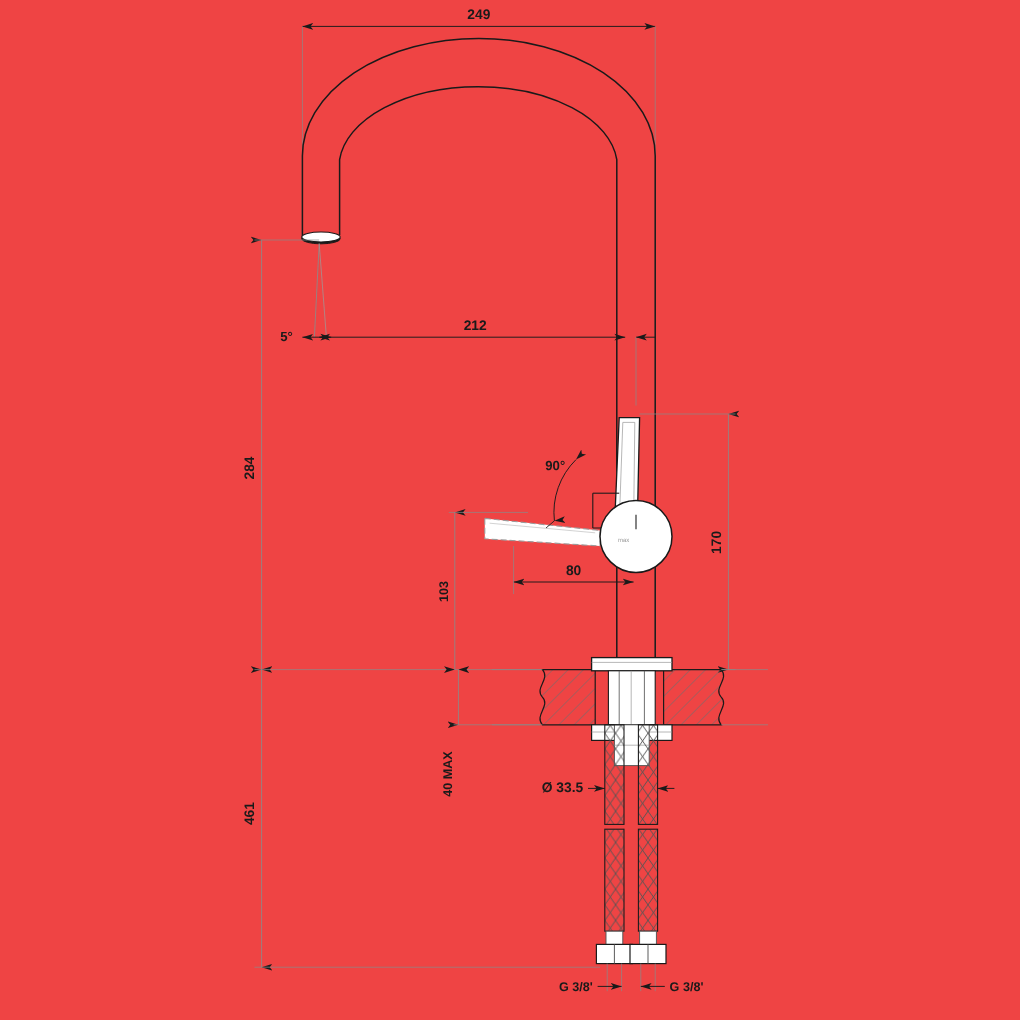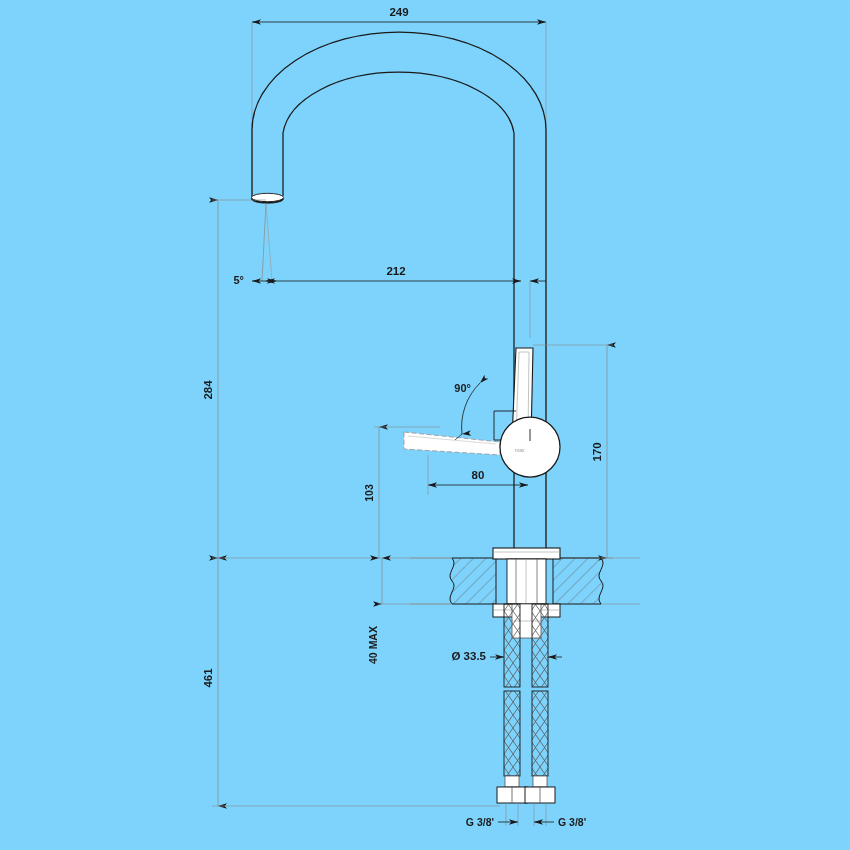--- a/index.html
+++ b/index.html
@@ -5,21 +5,21 @@
 <style>
   html,body{margin:0;padding:0;background:#ffffff;}
   body{
     width:850px;height:850px;
     font-family:"Liberation Sans", sans-serif;
     overflow:hidden;
     position:relative;
   }
   #sheet{
     position:absolute;left:0;top:0;width:850px;height:850px;
-    background:#7dd3fc;
+    background:#ef4444;
   }
   svg{display:block;}
   .dim-text{
     font-family:"Liberation Sans", sans-serif;
     font-size:11.5px;
     font-weight:bold;
     fill:#1a1a1a;
   }
   .dim-text-sm{
     font-family:"Liberation Sans", sans-serif;

